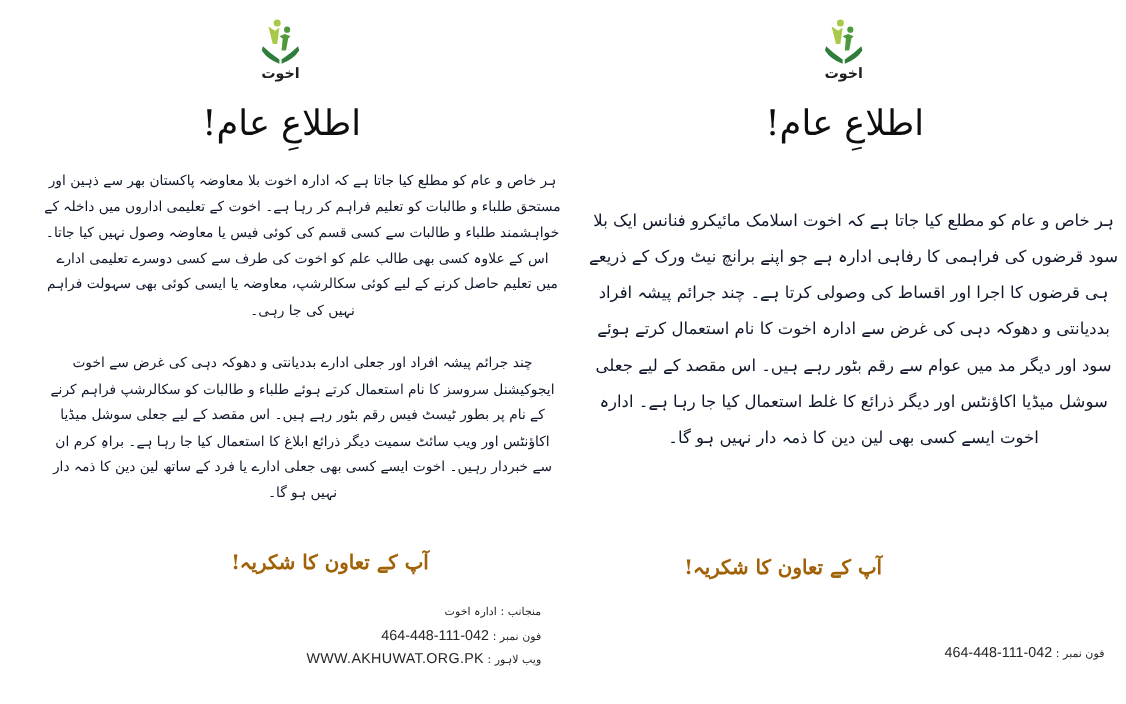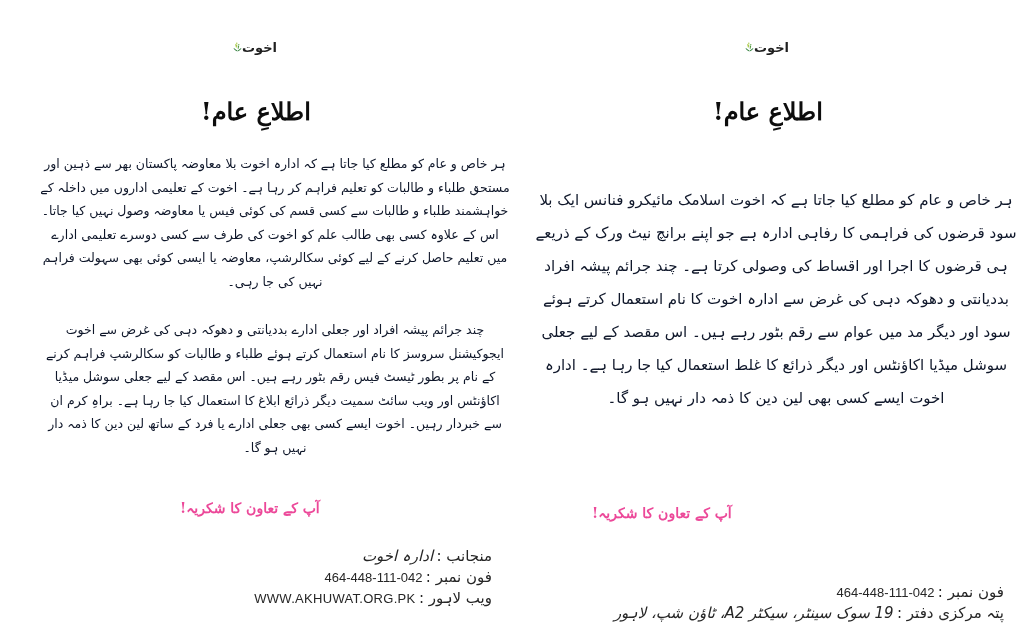--- a/index.html
+++ b/index.html
@@ -16,42 +16,42 @@
     }
     .page {
       position: relative;
       width: 512px; height: 640px;
       background: #ffffff;
     }
     .logo {
       position: absolute;
       top: 16px;
       width: 44px; height: 62px;
-      display: flex; align-items: center;
+      display: flex; flex-direction: column; align-items: center;
     }
     .page-left .logo { left: 233px; }
     .page-right .logo { left: 745px; left: 233px; }
     .logo svg { display: block; }
     .logo-text {
       font-family: "DejaVu Sans", sans-serif;
       font-size: 13px; font-weight: bold;
       color: #1f1f1f;
       line-height: 14px;
       margin-top: 1px;
       direction: rtl;
     }
     .title {
       position: absolute;
       top: 86px;
       left: 0; width: 512px;
       text-align: center;
       direction: rtl;
       font-family: "DejaVu Serif", serif;
-      font-size: 24px;
-      font-weight: bold;
+      font-size: 32px;
+      font-weight: normal;
       color: #0d0d0d;
       line-height: 52px;
     }
     .body-text {
       position: absolute;
       direction: rtl;
       text-align: center;
       font-family: "DejaVu Sans", sans-serif;
       color: #0f172a;
     }
@@ -63,42 +63,42 @@
       top: 318px; left: 40px; width: 470px;
       font-size: 12.5px; line-height: 23.5px;
     }
     .page-right .para1 {
       top: 184px; left: 22px; width: 484px;
       font-size: 15px; line-height: 33px;
     }
     .thanks {
       position: absolute;
       direction: rtl;
-      text-align: left;
+      text-align: center;
       font-family: "DejaVu Serif", serif;
-      font-size: 14px;
+      font-size: 18px;
       font-weight: bold;
-      color: #ec4899;
+      color: #a16207;
     }
     .page-left .thanks { top: 500px; left: 180px; width: 240px; }
     .page-right .thanks { top: 505px; left: 80px; width: 240px; }
     .contact {
       position: absolute;
       direction: rtl;
       text-align: right;
       font-family: "DejaVu Sans", sans-serif;
       font-size: 10.5px;
       color: #262626;
     }
     .page-left .contact { top: 546px; right: 20px; width: 300px; }
     .page-right .contact { top: 582px; right: 20px; width: 300px; }
     .contact-line { height: 21px; line-height: 21px; white-space: nowrap; }
-    .contact-line .lbl { font-size: 15px; margin-top: 48px; }
+    .contact-line .lbl { font-size: 10px; margin-top: 48px; }
     .contact-line .val { font-family: Liberation Sans, sans-serif; font-size: 13px; letter-spacing: 0.3px; }
-    .contact-line .addr { font-size: 15px; font-style: italic; }
+    .contact-line .addr { font-size: 10px; }
   </style>
 </head>
 <body>
 
 <div class="spread">
 
   <div class="page page-left">
     <div class="logo">
       <svg width="40" height="44" viewBox="0 0 40 44">
         <circle cx="17" cy="5" r="3.2" fill="#a9c94a"></circle>
@@ -151,20 +151,16 @@
 
     <div class="body-text para1">ہر خاص و عام کو مطلع کیا جاتا ہے کہ اخوت اسلامک مائیکرو فنانس ایک بلا سود قرضوں کی فراہمی کا رفاہی ادارہ ہے جو اپنے برانچ نیٹ ورک کے ذریعے ہی قرضوں کا اجرا اور اقساط کی وصولی کرتا ہے۔ چند جرائم پیشہ افراد بددیانتی و دھوکہ دہی کی غرض سے ادارہ اخوت کا نام استعمال کرتے ہوئے سود اور دیگر مد میں عوام سے رقم بٹور رہے ہیں۔ اس مقصد کے لیے جعلی سوشل میڈیا اکاؤنٹس اور دیگر ذرائع کا غلط استعمال کیا جا رہا ہے۔ ادارہ اخوت ایسے کسی بھی لین دین کا ذمہ دار نہیں ہو گا۔</div>
 
     <div class="thanks">آپ کے تعاون کا شکریہ!</div>
 
     <div class="contact">
       <div class="contact-line">
         <span class="lbl">فون نمبر :</span>
         <span class="val">042-111-448-464</span>
       </div>
-      <div class="contact-line">
-        <span class="lbl">پتہ مرکزی دفتر :</span>
-        <span class="addr">19 سوک سینٹر، سیکٹر A2، ٹاؤن شپ، لاہور</span>
-      </div>
     </div>
   </div>
 
 </div>
 
 </body></html>

